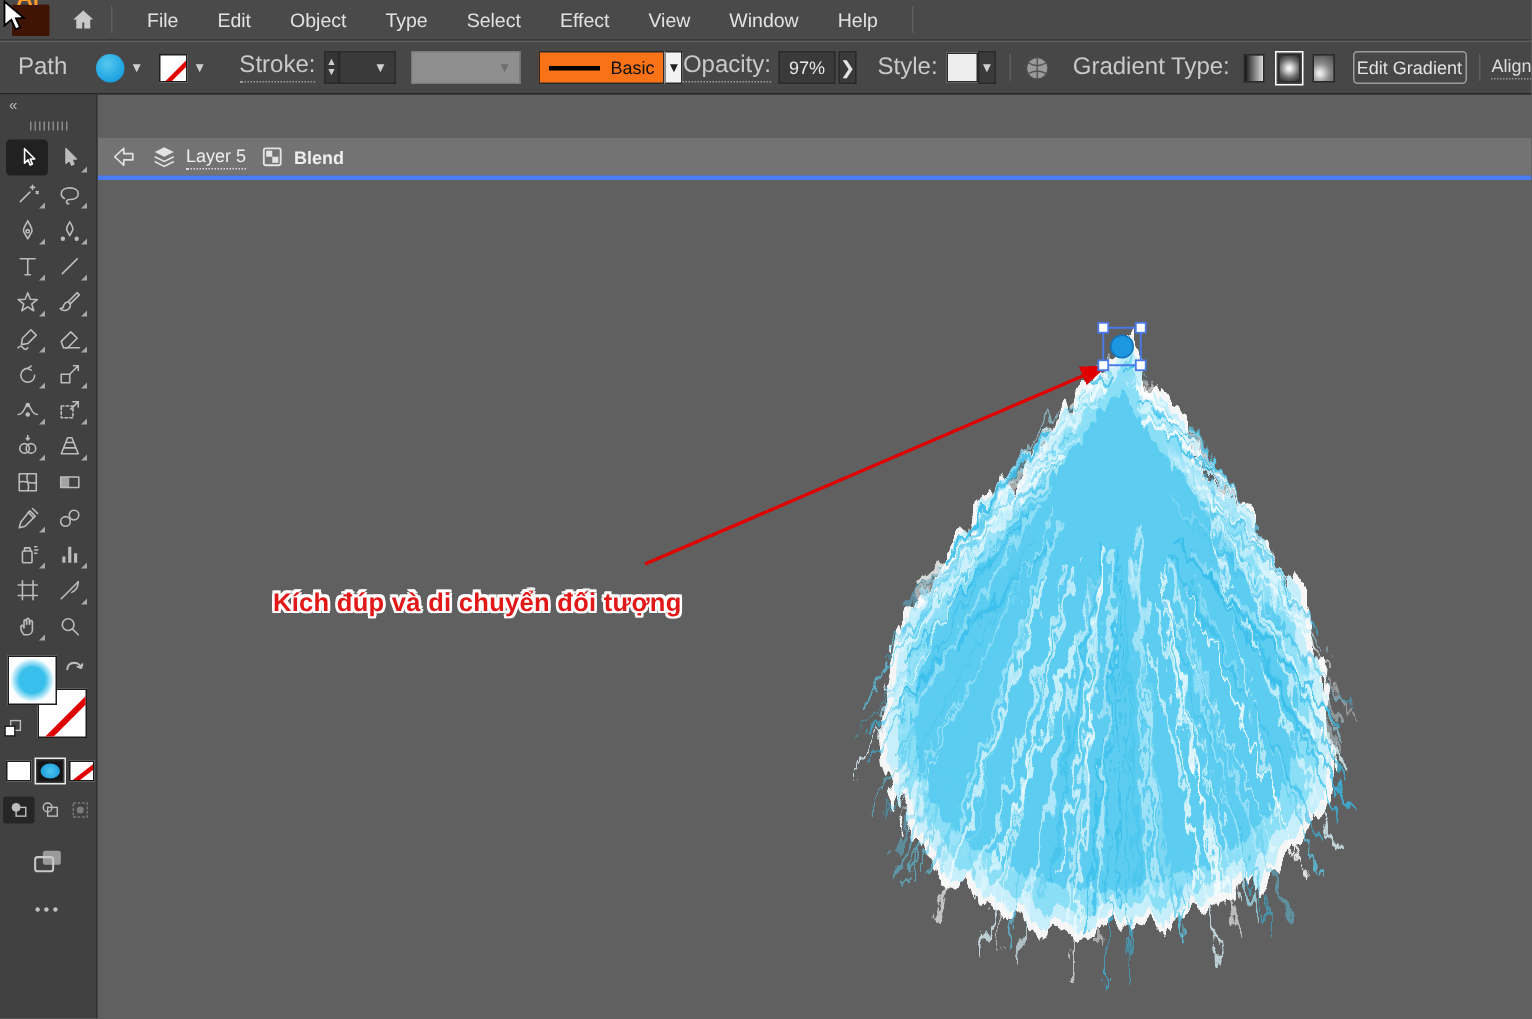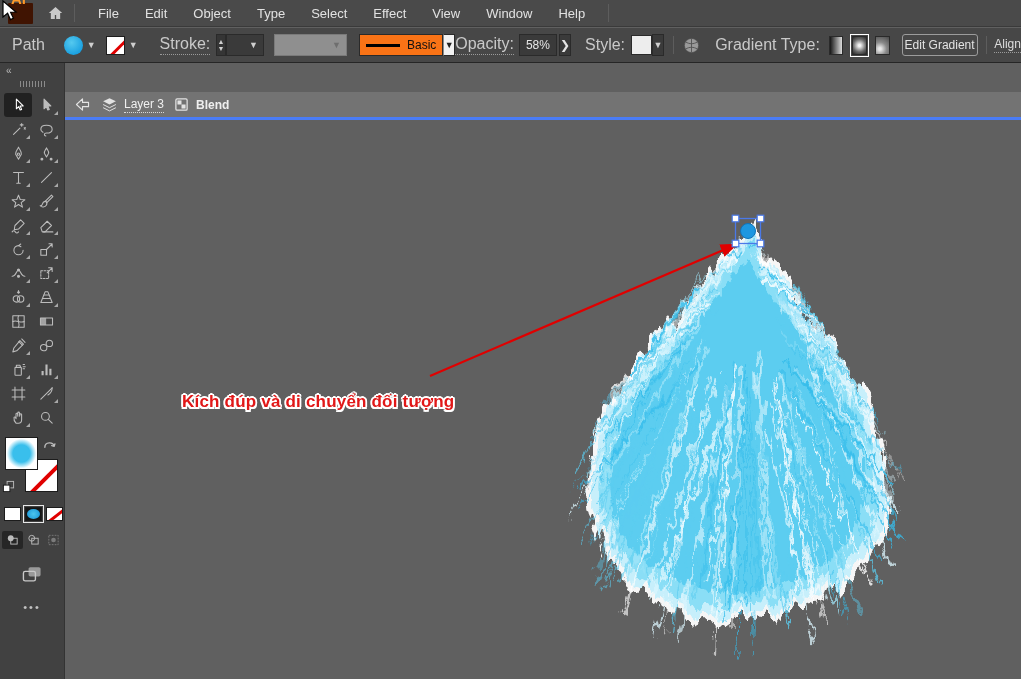--- a/index.html
+++ b/index.html
@@ -184,21 +184,21 @@
     <span class="dd-disabled" style="width:104px; margin-left:10px; padding:0 5px;">
           <span class="chev">▼</span>
       </span>
     <span id="brush-dd" style="margin-left:12px;">
       <span id="brush-line"></span>
       <span>Basic</span>
     </span>
     <span id="brush-chev">▼</span>
     <span class="cb-label dotted-u" style="margin-left:0;">Opacity:</span>
     <span class="dd-dark" style="width:44px; margin-left:5px; padding:0 6px;">
-      <span>58%</span>
+      <span>97%</span>
       </span>
     <span class="dd-dark" style="width:17px; margin-left:2px; justify-content:center;">❯</span>
     <span class="cb-label" style="margin-left:14px;">Style:</span>
     <span style="width:31px; height:20px; background:#ededed; border:1px solid #2a2a2a; margin-left:6px;"></span>
     <span class="dd-dark" style="width:16px; justify-content:center;">
         <span class="chev" style="margin:0;">▼</span>
       </span>
     <div class="vsep" style="margin:0 9px;"></div>
     <span style="display:flex;">
       <svg width="19" height="19" viewBox="0 0 24 24">
@@ -221,21 +221,21 @@
       <svg width="17" height="17" viewBox="0 0 24 24" fill="none" stroke="#e3e3e3" stroke-width="1.6">
         <path d="M12 4 3.5 12 12 20v-5h8.5V9H12z" stroke-linejoin="round"></path>
         </svg>
     </span>
     <span style="margin-left:10px; display:flex;">
       <svg width="17" height="17" viewBox="0 0 24 24">
         <path d="M12 3l9 4.5L12 12 3 7.5z" fill="#e3e3e3"></path>
         <path d="M3 12l9 4.5 9-4.5M3 16.5 12 21l9-4.5" fill="none" stroke="#e3e3e3" stroke-width="1.4"></path>
         </svg>
     </span>
-    <span class="bc-txt" id="layer-label">Layer 3</span>
+    <span class="bc-txt" id="layer-label">Layer 5</span>
     <span style="display:flex;">
       <svg width="15" height="15" viewBox="0 0 24 24">
         <rect x="3" y="3" width="18" height="18" rx="2" fill="none" stroke="#e3e3e3" stroke-width="2"></rect>
         <rect x="5.5" y="5.5" width="6.5" height="6.5" fill="#e3e3e3"></rect>
         <rect x="12" y="12" width="6.5" height="6.5" fill="#e3e3e3"></rect>
         </svg>
     </span>
     <span class="bc-txt" id="blend-label">Blend</span>
   </div>
   <div id="blue-rule"></div>

